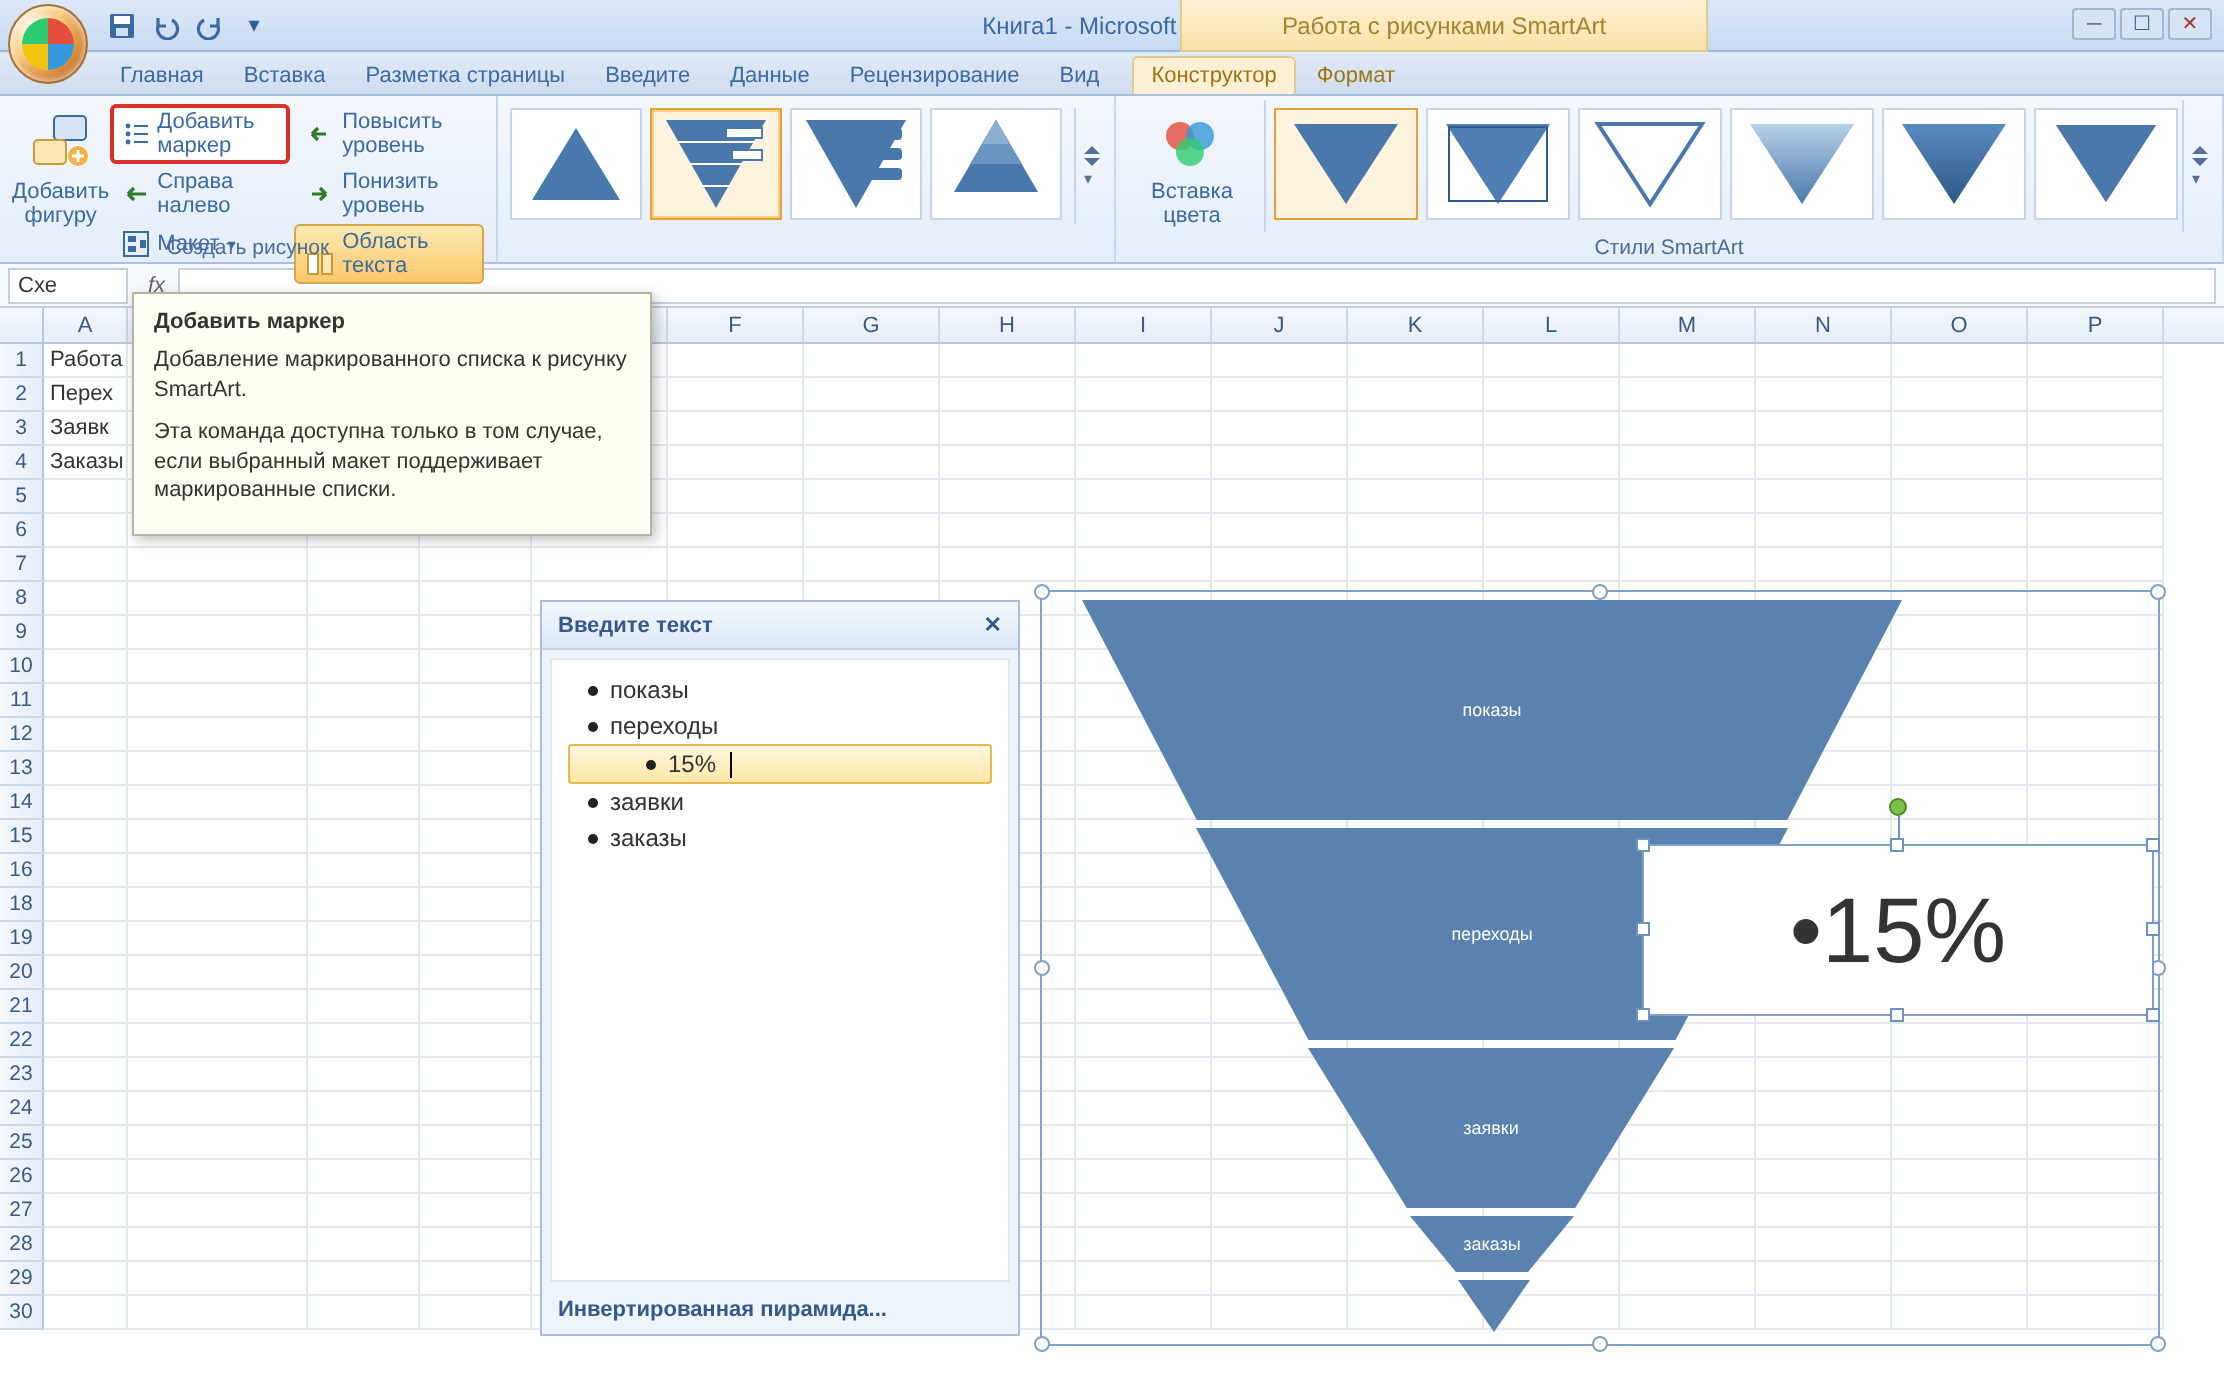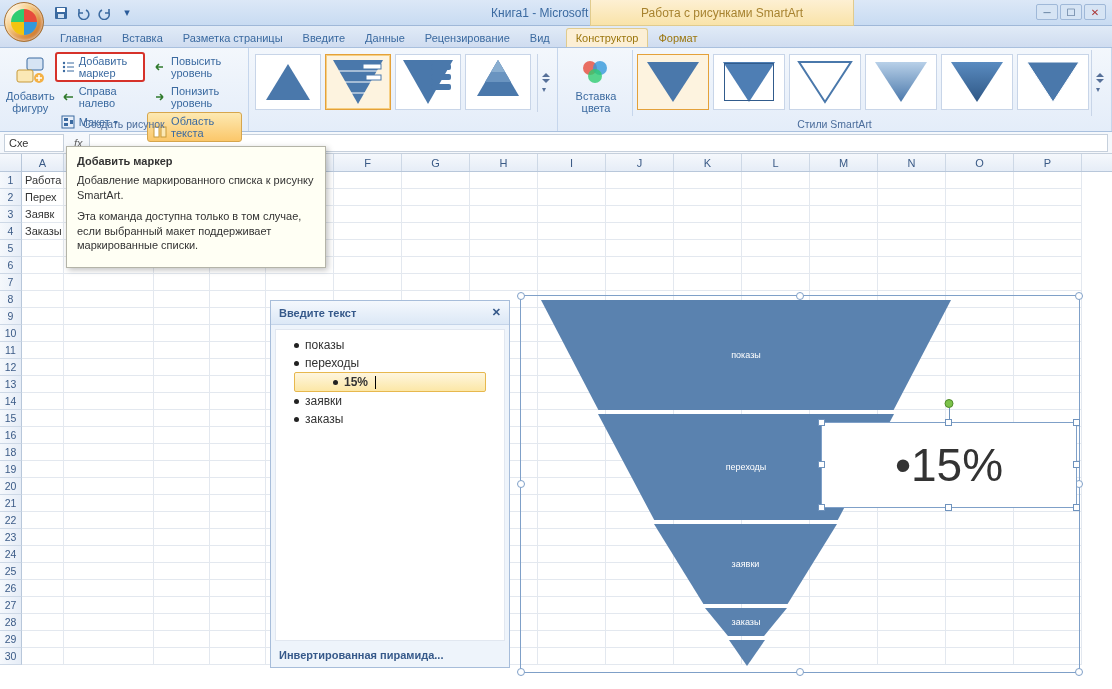--- a/index.html
+++ b/index.html
@@ -64,21 +64,21 @@
   .tooltip { position:absolute; left:66px; top:146px; width:260px; background:#fffff4; border:1px solid #b4b4a8; padding:8px 10px; z-index:30; box-shadow:2px 2px 6px rgba(0,0,0,.25);}
   .tooltip .tt-title{font-weight:bold; margin-bottom:6px;}
   .tooltip .tt-p{margin-bottom:6px; line-height:1.35;}
   
   
   .textpane { position:absolute; left:270px; top:300px; width:240px; height:368px; background:#eef4fb; border:1px solid #a7bdda; z-index:10;}
   .tp-head{background:linear-gradient(#f4f8fd,#dce8f6);padding:5px 8px;border-bottom:1px solid #c4d4e9;font-weight:bold;color:#36598a;display:flex;justify-content:space-between;align-items:center;}
   .tp-body{background:#fff;margin:4px;padding:6px 2px;height:312px;border:1px solid #e1e7f0;}
   .tp-item{display:flex;align-items:center;gap:6px;padding:2px 4px 2px 16px;font-size:12px;}
   .tp-item.sub{padding-left:38px;}
-  .tp-item.editing{background:linear-gradient(#fef6df,#fce7a6);border:1px solid #e7b84e;border-radius:2px;margin:0 16px;font-weight:bold;}
+  .tp-item.editing{background:linear-gradient(#fef6df,#fce7a6);border:1px solid #e7b84e;border-radius:2px;margin:0 6px;}
   .bullet{width:5px;height:5px;background:#222;border-radius:50%;}
   .tp-foot{padding:4px 8px;color:#36598a;font-weight:bold;}
   
   
   .smartart { position:absolute; left:520px; top:295px; width:560px; height:378px; border:1.5px solid #7fa0c8;}
   .sa-handles .h{position:absolute;width:8px;height:8px;background:#fff;border:1px solid #7fa0c8;border-radius:50%;}
   .funnel { position:absolute; left:20px; top:4px; width:410px; height:368px;}
   .trap { position:absolute; background:#5a82af; color:#fff; display:flex; align-items:center; justify-content:center; font-size:9px;}
   
   .seg1{left:0;top:0;width:410px;height:110px;clip-path:polygon(0 0,100% 0,86% 100%,14% 100%);}

